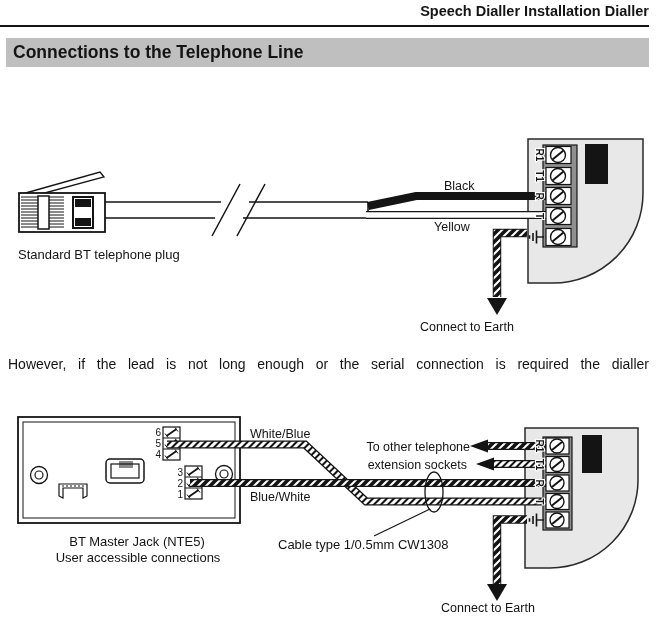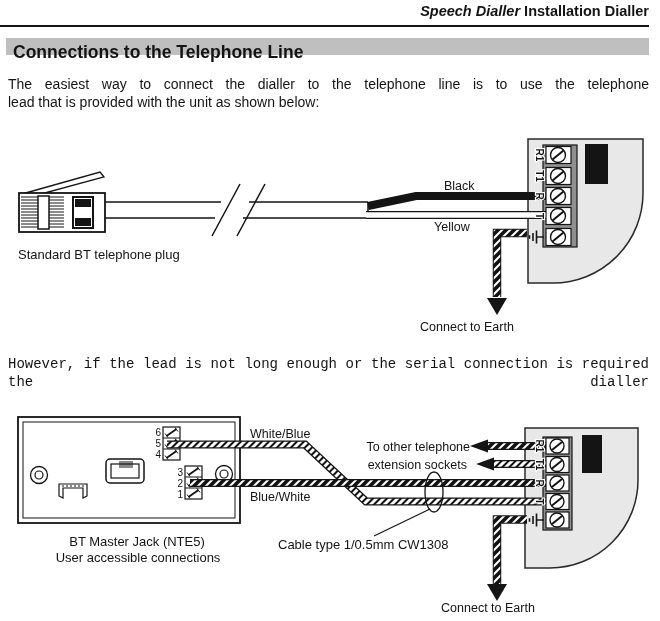--- a/index.html
+++ b/index.html
@@ -1,49 +1,45 @@
 <!DOCTYPE html>
 <html><head>
 <meta charset="utf-8">
 <style>
   html,body{margin:0;padding:0;background:#ffffff;}
   .page{position:relative;width:660px;height:621px;background:#fff;overflow:hidden;
         font-family:"Liberation Sans",sans-serif;color:#141414;}
   .header-title{position:absolute;top:3px;right:11px;font-size:14.5px;font-weight:bold;white-space:pre;}
-  .header-title .prod{font-style:italic;}
+  .header-title .prod{}
   .rule{position:absolute;top:25px;left:0;width:649px;height:2px;background:#141414;}
-  .banner{position:absolute;top:38px;left:6px;width:643px;height:17px;background:#bfbfbf;
+  .banner{position:absolute;top:38px;left:6px;width:643px;height:29px;background:#bfbfbf;
           font-size:17.5px;font-weight:bold;line-height:29px;padding-left:7px;box-sizing:border-box;}
   .para{position:absolute;left:8px;width:641px;font-size:14px;line-height:17.5px;}
   .p1{top:76px;}
-  .p2{top:356px;font-family:Liberation Mono, monospace;}
+  .p2{top:356px;}
   .jline{text-align:justify;text-align-last:justify;}
   svg{position:absolute;left:0;}
   svg text{font-family:"Liberation Sans",sans-serif;fill:#141414;}
   .dlabel{font-size:12.5px;}
   .tlabel{font-size:10px;font-weight:bold;paint-order:stroke;stroke:#ffffff;stroke-width:2.2px;}
   .num{font-size:10px;}
   .cap{font-size:13px;}
 </style>
 </head>
 <body>
 
 <div class="page">
 
   <div class="header-title"><span class="prod">Speech Dialler</span><span> Installation Dialler</span></div>
   <div class="rule"></div>
 
   <div class="banner">
     <span>Connections to the Telephone Line</span>
   </div>
 
-  <div class="para p1">
-    <div class="jline">The easiest way to connect the dialler to the telephone line is to use the telephone</div>
-    <div>lead that is provided with the unit as shown below:</div>
-  </div>
 
   <svg style="top:128px" width="660" height="210" viewBox="0 128 660 210">
     <defs>
       <pattern id="hw" width="7" height="7" patternUnits="userSpaceOnUse">
         <rect width="7" height="7" fill="#ffffff"></rect>
         <path d="M-1.75,5.25 L5.25,-1.75 M1.75,8.75 L8.75,1.75" stroke="#141414" stroke-width="2"></path>
       </pattern>
       <pattern id="hb" width="8" height="8" patternUnits="userSpaceOnUse">
         <rect width="8" height="8" fill="#141414"></rect>
         <path d="M-2,6 L6,-2 M2,10 L10,2" stroke="#ffffff" stroke-width="2"></path>

